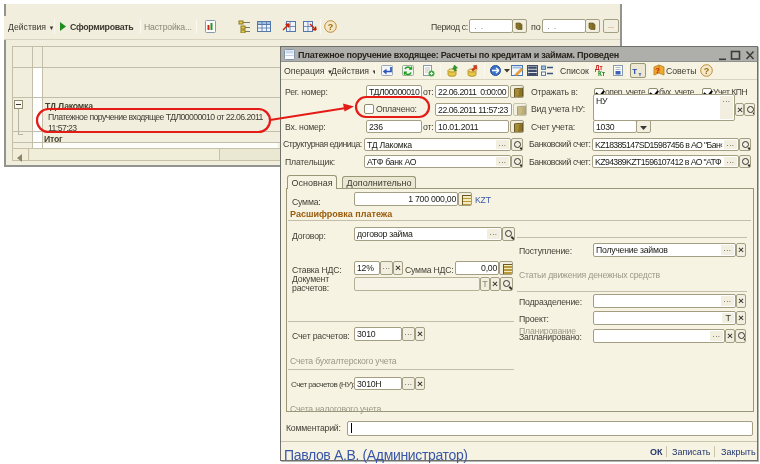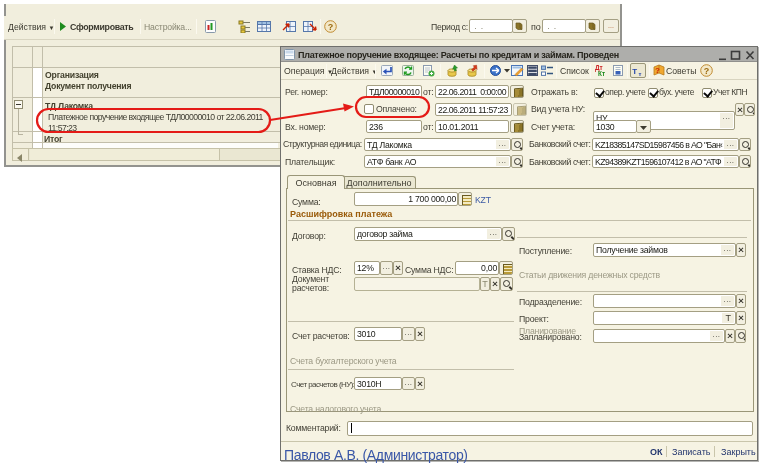--- a/index.html
+++ b/index.html
@@ -105,21 +105,20 @@
 
     <div class="hl" style="left:0; top:0; width:606px;"></div>
     <div class="hl" style="left:0; top:21px; width:606px;"></div>
     <div class="hl" style="left:0; top:51px; width:606px;"></div>
     <div class="hl" style="left:0; top:85px; width:606px;"></div>
     <div class="hl" style="left:0; top:96px; width:606px;"></div>
     <div class="abs" style="left:0; top:0; width:1px; height:102px; background:#c2beaa;"></div>
     <div class="abs" style="left:20px; top:0; width:1px; height:102px; background:#c2beaa;"></div>
     <div class="abs" style="left:30px; top:0; width:1px; height:102px; background:#c2beaa;"></div>
 
-    <div class="abs" style="left:33px; top:24px; font-size:8.7px; letter-spacing:-0.2px; font-weight:bold; color:#44422f; line-height:10.5px;">Организация<br>Документ получения</div>
 
     <div class="abs" style="left:33px; top:55px; font-size:8.7px; letter-spacing:-0.2px; font-weight:bold; color:#44422f;">ТД Лакомка</div>
     <div class="abs" style="left:36px; top:66px; font-size:8.7px; letter-spacing:-0.58px; color:#3f3d33; line-height:10.5px;">Платежное поручение входящее ТДЛ00000010 от 22.06.2011<br>11:57:23</div>
     <div class="abs" style="left:32px; top:88px; font-size:8.7px; letter-spacing:-0.2px; font-weight:bold; color:#44422f;">Итог</div>
 
     <div class="abs" style="left:2px; top:54px; width:9px; height:9px; background:#fbf9f0; border:1px solid #8f8b6f;">
       <div class="abs" style="left:1px; top:3px; width:5px; height:1px; background:#3a3a30;"></div>
     </div>
     <div class="abs" style="left:6px; top:63px; width:1px; height:25px; background:#b8b4a0;"></div>
     <div class="abs" style="left:6px; top:88px; width:5px; height:1px; background:#b8b4a0;"></div>
@@ -251,21 +250,21 @@
   <div class="cb cbk" style="left:367px; top:41px;"></div>
   <div class="lbl cbl" style="left:378px; top:40px;">бух. учете</div>
   <div class="cb cbk" style="left:421px; top:41px;"></div>
   <div class="lbl cbl" style="left:432px; top:40px;">Учет КПН</div>
 
   <div class="cb" style="left:83px; top:57px;"></div>
   <div class="lbl" style="left:95px; top:57px;">Оплачено:</div>
   <div class="inp dtf" style="left:154px; top:56px; width:77px; height:13px;">22.06.2011 11:57:23</div>
   <div class="btn calbtn" style="left:232px; top:56px; width:14px; height:13px; opacity:0.55;"></div>
   <div class="lbl" style="left:250px; top:57px;">Вид учета НУ:</div>
-  <div class="inp dots" style="left:312px; top:64px; width:142px; height:19px;">НУ</div>
+  <div class="inp dots" style="left:312px; top:47px; width:142px; height:27px;">НУ</div>
   <div class="btn xbtn" style="left:454px; top:56px; width:9px; height:13px;"></div>
   <div class="btn qbtn" style="left:463px; top:56px; width:11px; height:13px;"></div>
 
   <div class="lbl" style="left:4px; top:75px;">Вх. номер:</div>
   <div class="inp" style="left:85px; top:73px; width:56px; height:13px;">236</div>
   <div class="lbl" style="left:142px; top:75px;">от:</div>
   <div class="inp" style="left:154px; top:73px; width:74px; height:13px;">10.01.2011</div>
   <div class="btn calbtn" style="left:229px; top:73px; width:14px; height:13px;"></div>
   <div class="lbl" style="left:250px; top:75px;">Счет учета:</div>
   <div class="inp" style="left:312px; top:73px; width:44px; height:13px;">1030</div>
@@ -280,21 +279,21 @@
   <div class="inp dots kz" style="left:311px; top:91px; width:147px; height:13px;">KZ18385147SD15987456 в АО "Бан‹</div>
   <div class="btn qbtn" style="left:458px; top:91px; width:12px; height:13px;"></div>
 
   <div class="lbl" style="left:4px; top:110px;">Плательщик:</div>
   <div class="inp dots" style="left:83px; top:108px; width:147px; height:13px;">АТФ банк АО</div>
   <div class="btn qbtn" style="left:230px; top:108px; width:12px; height:13px;"></div>
   <div class="lbl" style="left:248px; top:110px; letter-spacing:-0.45px;">Банковский счет:</div>
   <div class="inp dots kz" style="left:311px; top:108px; width:147px; height:13px;">KZ94389KZT1596107412 в АО "АТФ</div>
   <div class="btn qbtn" style="left:458px; top:108px; width:12px; height:13px;"></div>
 
-  <div class="abs" style="left:6px; top:128px; width:58px; height:14px; background:#f6f3e3; border:1px solid #9a9678; border-bottom:none; border-radius:3px 3px 0 0; z-index:3; font-size:9px; color:#3c3a30; text-align:center; line-height:14px;">Основная</div>
+  <div class="abs" style="left:6px; top:128px; width:50px; height:14px; background:#f6f3e3; border:1px solid #9a9678; border-bottom:none; border-radius:3px 3px 0 0; z-index:3; font-size:9px; color:#3c3a30; text-align:center; line-height:14px;">Основная</div>
   <div class="abs" style="left:61px; top:129px; width:74px; height:13px; background:#eae7d2; border:1px solid #9a9678; border-bottom:none; border-radius:3px 3px 0 0; font-size:9px; color:#3c3a30; text-align:center; line-height:13px;">Дополнительно</div>
 
   <div class="abs" style="left:5px; top:141px; width:468px; height:224px; background:#f6f3e3; border:1px solid #9a9678; z-index:2;"></div>
 
   <div class="abs" style="left:0; top:0; width:561px; height:413px; z-index:4; pointer-events:none;">
     <div class="lbl" style="left:11px; top:150px;">Сумма:</div>
     <div class="inp" style="left:73px; top:145px; width:104px; height:14px; text-align:right;">1 700 000,00</div>
     <div class="btn ccbtn" style="left:177px; top:145px; width:14px; height:14px;"></div>
     <div class="lbl" style="left:194px; top:148px; color:#3c5aa5;">KZT</div>
     <div class="abs" style="left:9px; top:162px; font-size:9px; font-weight:bold; color:#9a5b0a; white-space:nowrap;">Расшифровка платежа</div>

